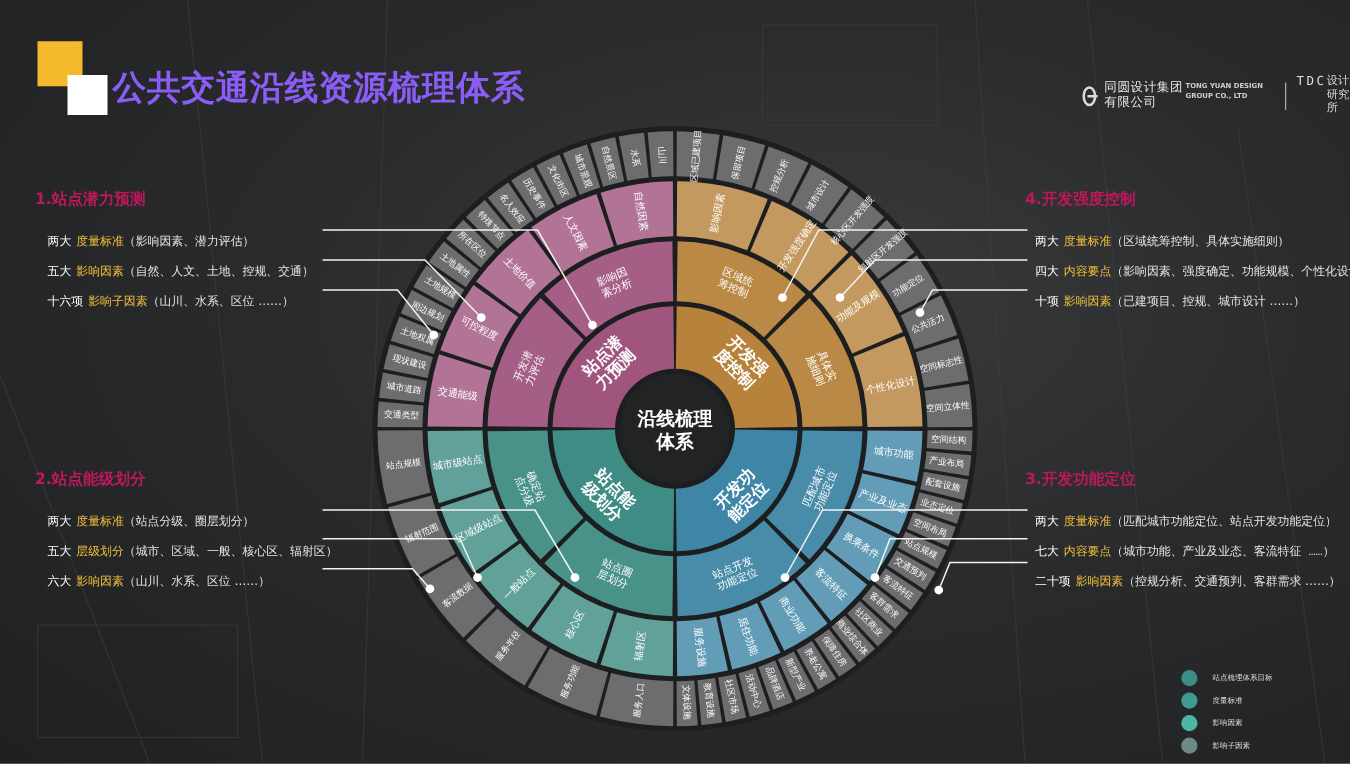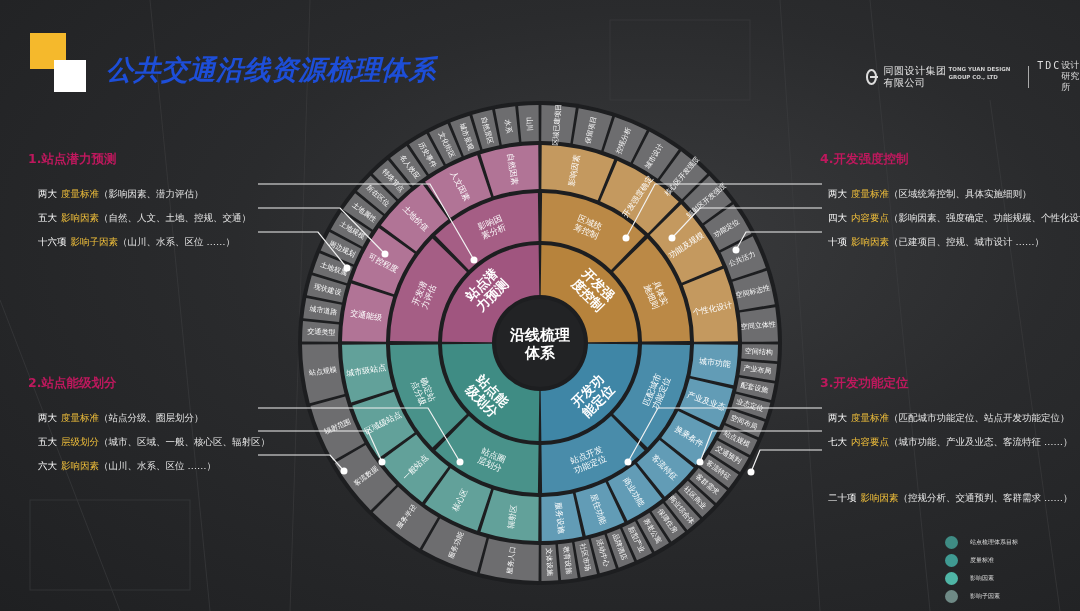--- a/index.html
+++ b/index.html
@@ -5,21 +5,21 @@
   html, body { margin:0; padding:0; }
   body {
     width:1080px; height:611px; overflow:hidden; position:relative;
     background: radial-gradient(ellipse at 60% 40%, #3a3b3d 0%, #2a2b2d 45%, #1f2022 100%);
     font-family: "DejaVu Sans", "Liberation Sans", sans-serif;
     color:#fff;
   }
   .bg-lines { position:absolute; inset:0; pointer-events:none; }
   .logo-sq-yellow { position:absolute; left:30px; top:33px; width:36px; height:36px; background:#f5b92c; }
   .logo-sq-white { position:absolute; left:54px; top:60px; width:32px; height:32px; background:#fff; }
-  .page-title { position:absolute; left:106px; top:52px; font-size:27px; font-weight:bold; letter-spacing:0.5px; color:#1d4ed8;font-style:italic; }
+  .page-title { position:absolute; left:90px; top:52px; font-size:27px; font-weight:bold; letter-spacing:0.5px; color:#8b5cf6; }
   .company { position:absolute; left:866px; top:60px; display:flex; align-items:center; gap:6px; }
   .company-icon { width:16px; height:16px; border:2px solid #ddd; border-radius:50%; box-sizing:border-box; position:relative; }
   .company-icon::after { content:""; position:absolute; left:2px; top:5px; width:8px; height:2px; background:#ddd; }
   .company-text { display:flex; flex-direction:row; }
   .company-cn { font-size:10px; color:#e6e6e6; line-height:12px; letter-spacing:0.5px; }
   .company-en { font-size:5.5px; color:#cfcfcf; line-height:8px; font-weight:bold; }
   .company-sep { width:1px; height:22px; background:#aaa; margin:0 3px; }
   .tdc { display:flex; flex-direction:row; }
   .tdc-mark { font-size:10px; letter-spacing:2px; color:#ddd; line-height:12px; font-family:"DejaVu Sans Mono", monospace; }
   .tdc-cn { font-size:9px; color:#ddd; line-height:11px; }
@@ -127,26 +127,26 @@
   </div>
 </div>
 
 <div class="section" style="left:820px; top:375px;">
   <div class="section-title">3.开发功能定位</div>
   <div class="section-row" style="padding-left:8px;">
     <span class="row-prefix">两大</span>
       <span class="row-key">度量标准</span>
       <span class="row-detail">（匹配城市功能定位、站点开发功能定位）</span>
   </div>
-  <div class="section-row" style="padding-left:8px;">
+  <div class="section-row" style="padding-left:8px;font-family:Liberation Mono, monospace;">
     <span class="row-prefix">七大</span>
       <span class="row-key">内容要点</span>
       <span class="row-detail">（城市功能、产业及业态、客流特征 ……）</span>
   </div>
-  <div class="section-row" style="padding-left:8px;margin-top:32px;">
+  <div class="section-row" style="padding-left:8px;">
     <span class="row-prefix">二十项</span>
       <span class="row-key">影响因素</span>
       <span class="row-detail">（控规分析、交通预判、客群需求 ……）</span>
   </div>
 </div>
 
 <svg class="wheel" id="wheel" width="1080" height="611">
     <circle cx="540" cy="343" r="242" fill="#1d1e20"></circle>
     <g>
       <path d="M442.0095526470882,341.6317063267638 A98,98 0 0 1 538.6317063267637,245.00955264708819 L539.3298153437211,295.0046788475534 A48,48 0 0 0 492.0046788475534,342.329815343721 Z" fill="#a0557f"></path>

